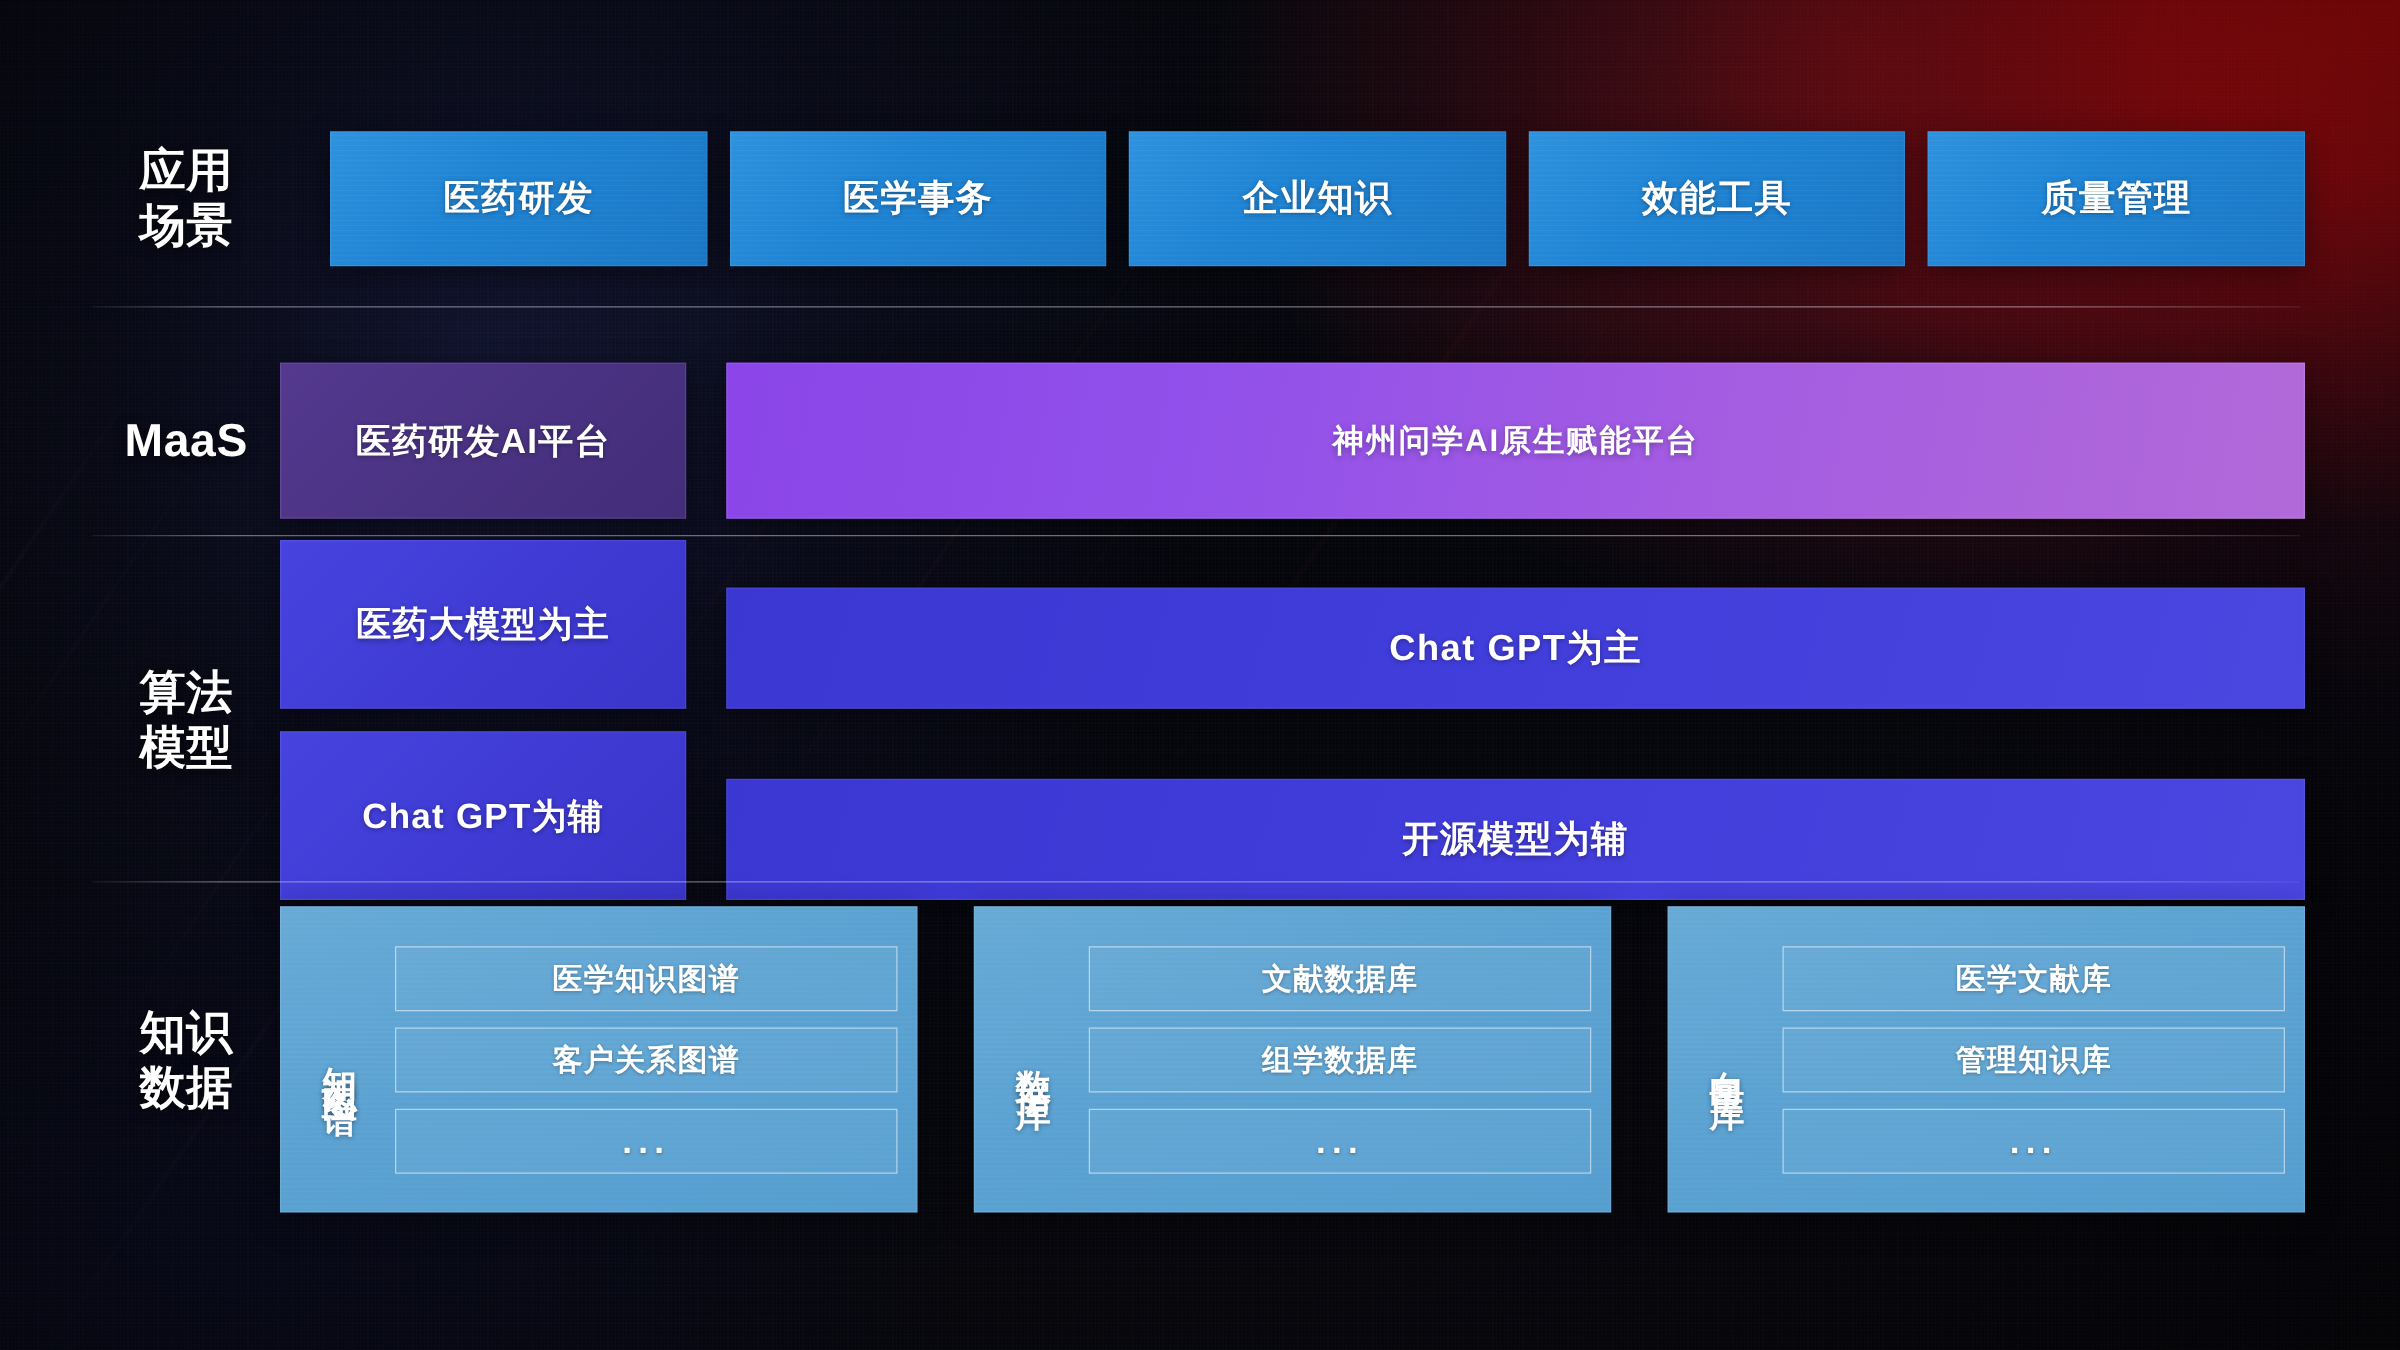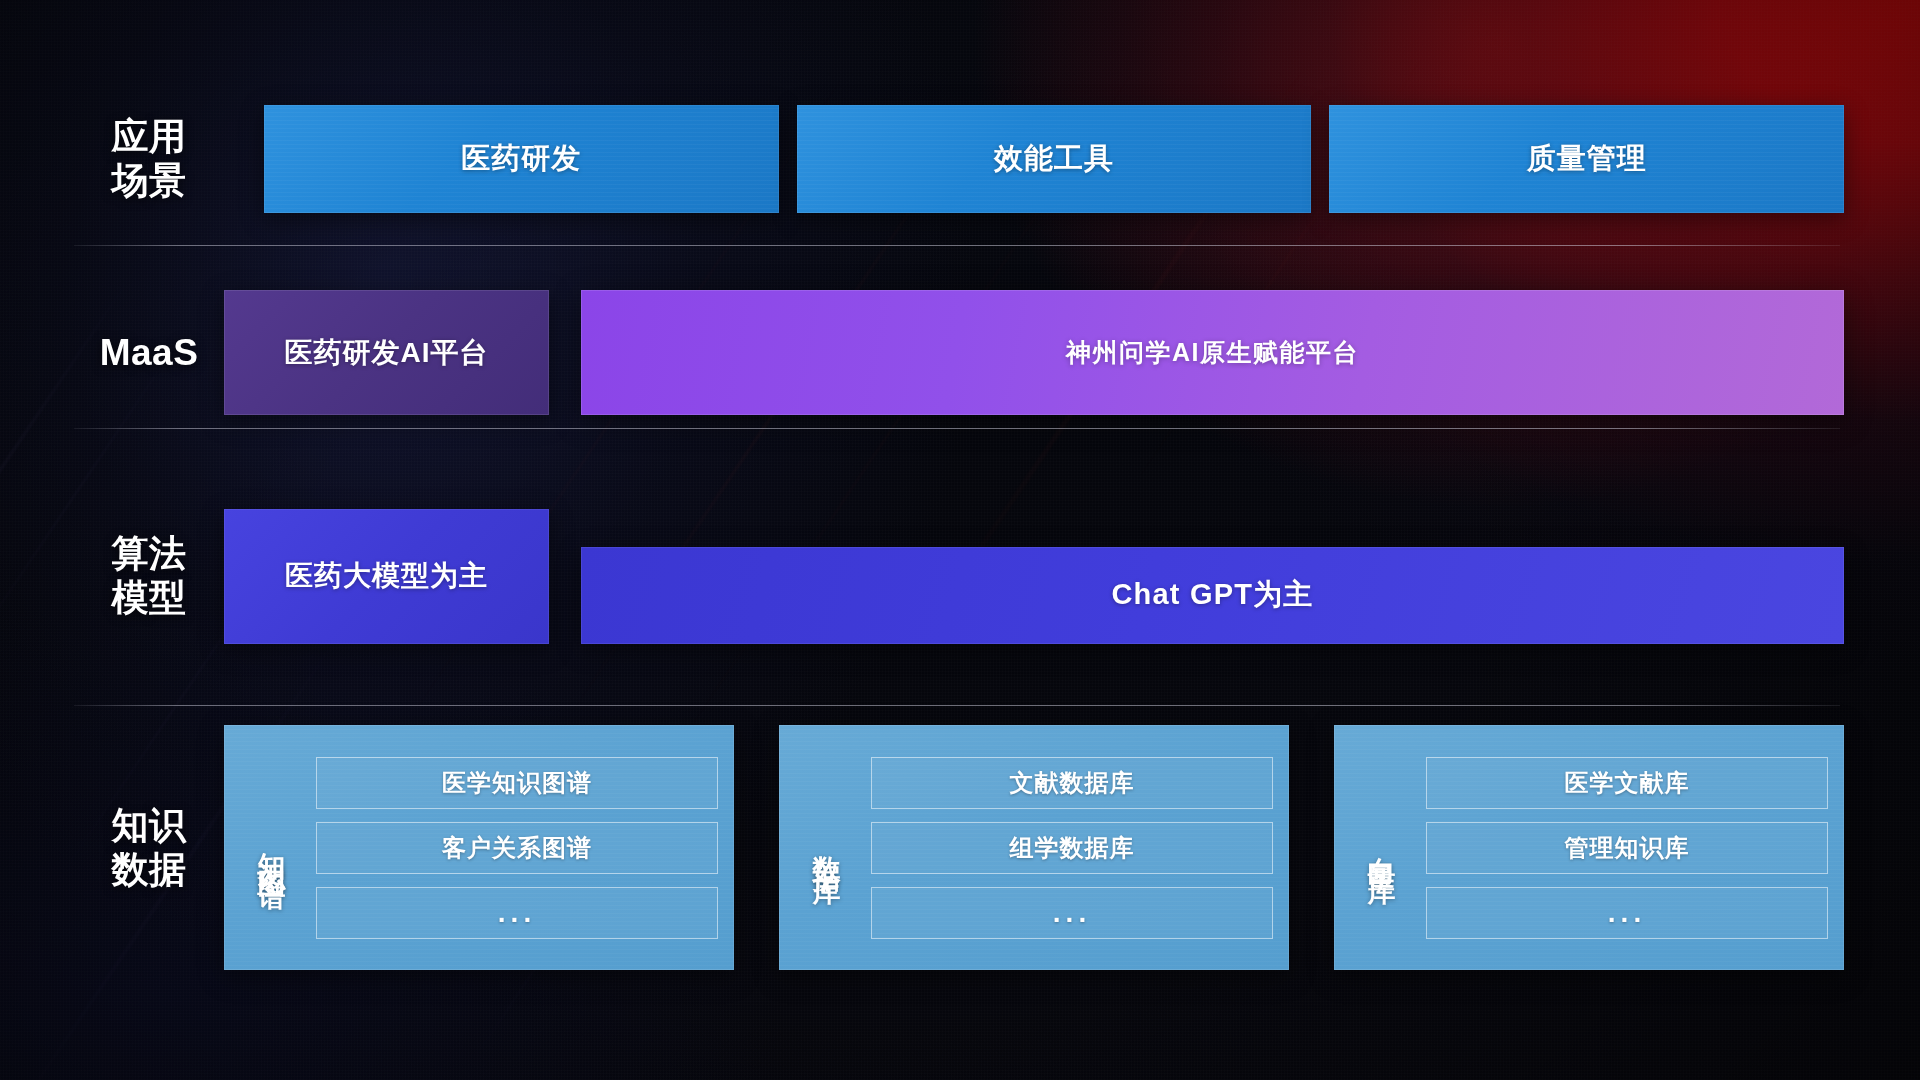--- a/index.html
+++ b/index.html
@@ -219,20 +219,22 @@
 <div class="bg-noise"></div>
 <div class="bg-vignette"></div>
 
 <div class="stage">
 
   <div class="row" id="row-apps">
     <div class="row-label">应用
 场景</div>
     <div class="row-body">
       <div class="app-card">医药研发</div>
+      <div class="app-card">医学事务</div>
+      <div class="app-card">企业知识</div>
       <div class="app-card">效能工具</div>
       <div class="app-card">质量管理</div>
     </div>
   </div>
 
   <div class="divider" style="top:245px;"></div>
 
   <div class="row" id="row-maas">
     <div class="row-label">MaaS</div>
     <div class="row-body">
@@ -244,20 +246,24 @@
   <div class="divider" style="top:428px;"></div>
 
   <div class="row" id="row-algo">
     <div class="row-label">算法
 模型</div>
     <div class="row-body">
       <div class="algo-line">
         <div class="algo-left">医药大模型为主</div>
         <div class="algo-right">Chat GPT为主</div>
       </div>
+      <div class="algo-line">
+        <div class="algo-left">Chat GPT为辅</div>
+        <div class="algo-right">开源模型为辅</div>
+      </div>
     </div>
   </div>
 
   <div class="divider" style="top:705px;"></div>
 
   <div class="row" id="row-know">
     <div class="row-label">知识
 数据</div>
     <div class="row-body">
 

